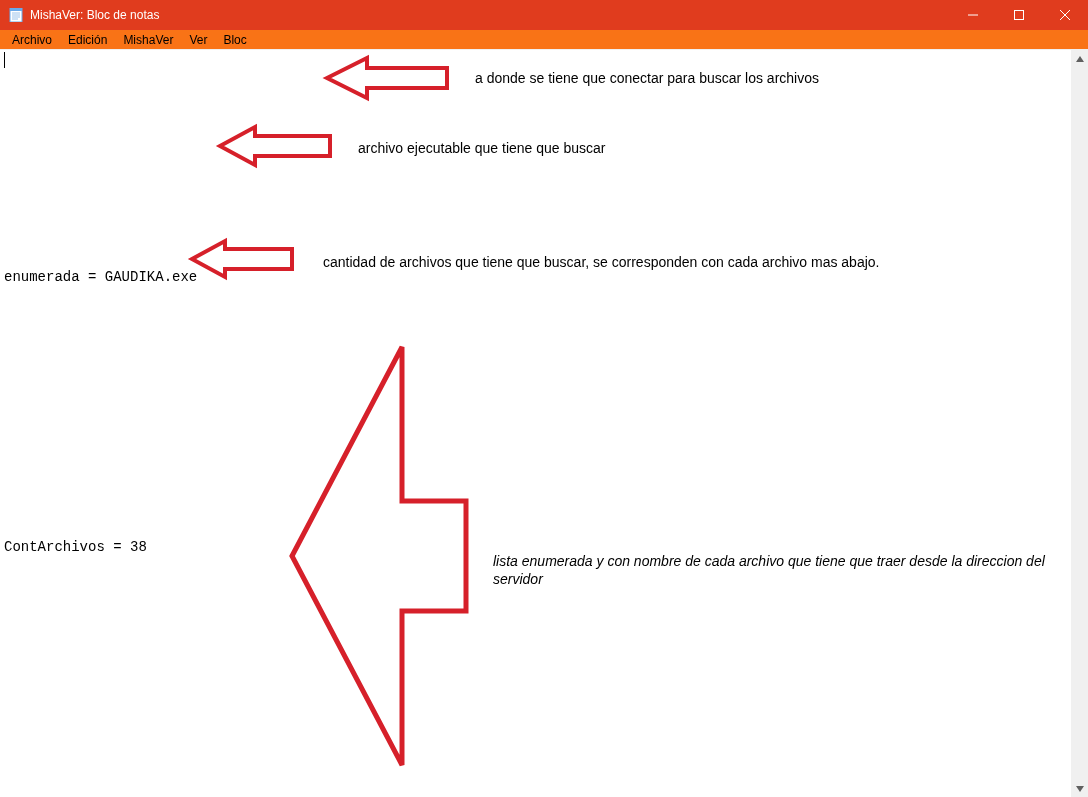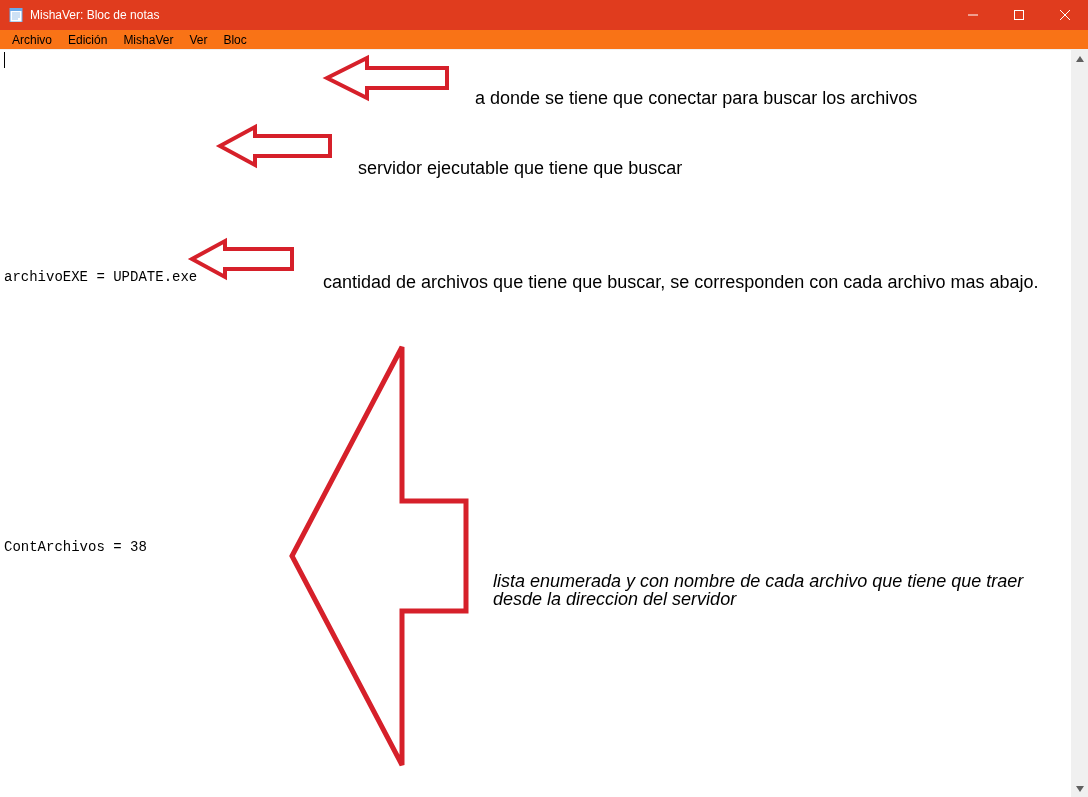--- a/index.html
+++ b/index.html
@@ -69,24 +69,23 @@
   .content .code-line { display: block; height: 18px; }
   .cursor-caret {
     position: absolute;
     left: 4px; top: 2px;
     width: 1px; height: 16px;
     background: #000;
   }
   .annotation {
     position: absolute;
     font-family: "Segoe UI", Arial, sans-serif;
-    font-size: 18px;
+    font-size: 14px;
     color: #000;
     white-space: normal;
-    margin-top: 20px;
   }
   .arrow-svg {
     position: absolute;
   }
   .scrollbar-v {
     position: absolute;
     right: 0; top: 50px;
     width: 17px;
     height: calc(797px - 50px);
     background: #f0f0f0;
@@ -142,21 +141,21 @@
   <span class="menu-item">MishaVer</span>
   <span class="menu-item">Ver</span>
   <span class="menu-item">Bloc</span>
 </div>
 
 <div class="content">
   <span class="cursor-caret"></span>
   <span class="code-line"></span>
   <span class="code-line"></span>
   <span class="code-line"></span>
-  <span class="code-line">archivoEXE = UPDATE.exe</span>
+  <span class="code-line">enumerada = GAUDIKA.exe</span>
   <span class="code-line"></span>
   <span class="code-line"></span>
   <span class="code-line"></span>
   <span class="code-line"></span>
   <span class="code-line">ContArchivos = 38</span>
   <span class="code-line"></span>
   
   
   
   
@@ -191,21 +190,21 @@
   </svg>
   <svg class="arrow-svg" style="left:187px; top:187px;" width="110" height="44" viewBox="0 0 110 44">
     <path d="M5 22 L38 4 L38 12 L105 12 L105 32 L38 32 L38 40 Z" fill="#fff" stroke="#d6202a" stroke-width="4" stroke-linejoin="miter"></path>
   </svg>
   <svg class="arrow-svg" style="left:282px; top:291px;" width="190" height="430" viewBox="0 0 190 430">
     <path d="M10 215 L120 6 L120 160 L184 160 L184 270 L120 270 L120 424 Z" fill="#fff" stroke="#d6202a" stroke-width="5" stroke-linejoin="miter"></path>
   </svg>
 
   
   <div class="annotation" style="left:475px; top:19px;">a donde se tiene que conectar para buscar los archivos</div>
-  <div class="annotation" style="left:358px; top:89px;">servidor ejecutable que tiene que buscar</div>
+  <div class="annotation" style="left:358px; top:89px;">archivo ejecutable que tiene que buscar</div>
   <div class="annotation" style="left:323px; top:203px;">cantidad de archivos que tiene que buscar, se corresponden con cada archivo mas abajo.</div>
   <div class="annotation" style="left:493px; top:502px; width:580px;font-style:italic;">lista enumerada y con nombre de cada archivo que tiene que traer desde la direccion del servidor</div>
 </div>
 
 <div class="scrollbar-v">
   <div class="scroll-arrow">
     <svg width="8" height="6">
         <path d="M4 0 L8 6 L0 6 Z" fill="#606060"></path>
       </svg>
   </div>

